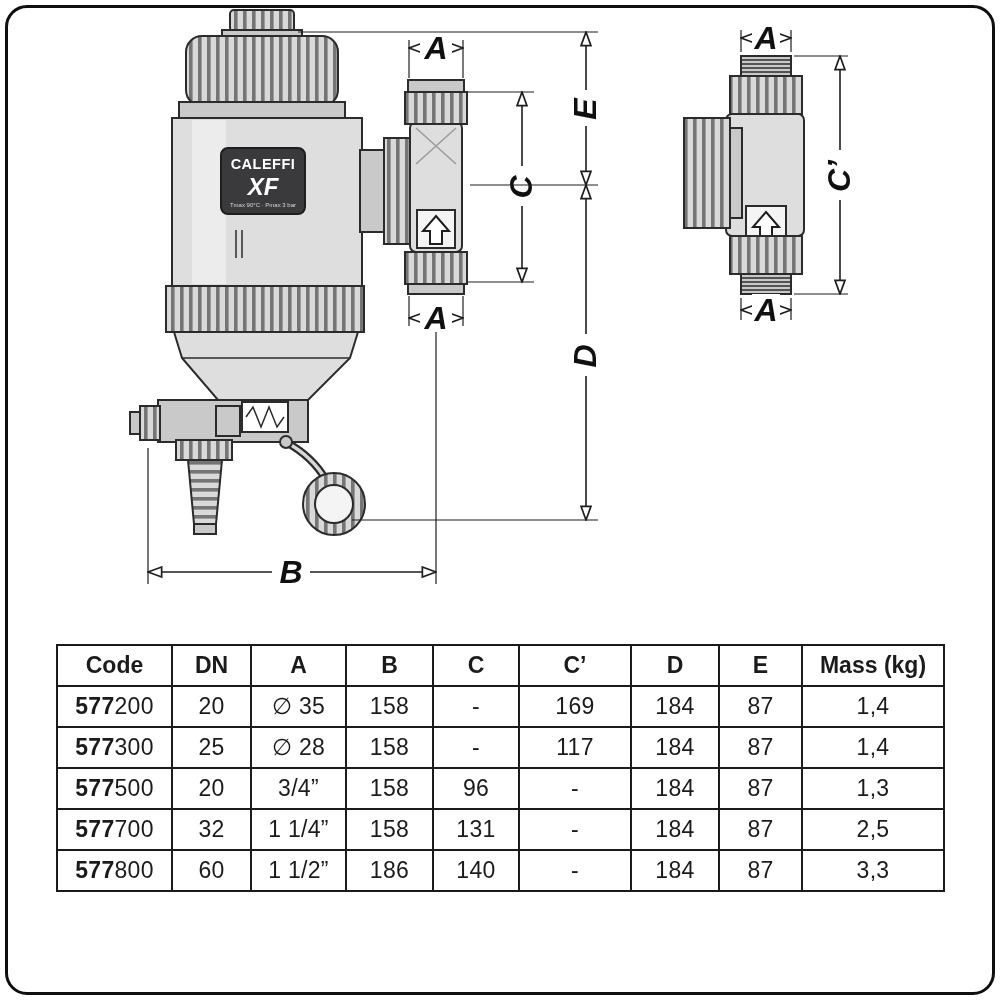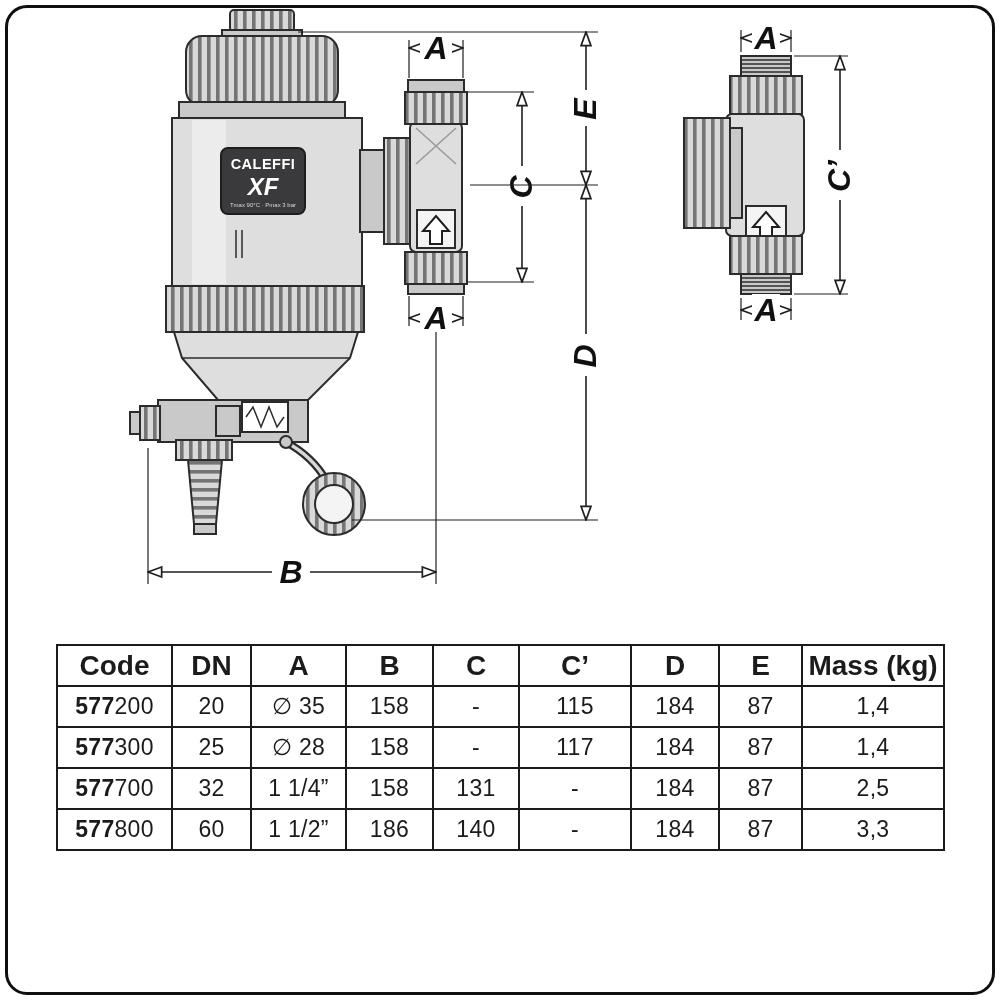--- a/index.html
+++ b/index.html
@@ -26,21 +26,21 @@
        fill:#ffffff;letter-spacing:.5px;}
   .badgeModel{font-family:"Liberation Sans",sans-serif;font-weight:bold;font-style:italic;
        font-size:24px;fill:#ffffff;}
   .badgeSpec{font-family:"Liberation Sans",sans-serif;font-size:6px;fill:#d8d8d8;}
 
   
   .table-wrap{position:absolute;top:644px;left:56px;width:889px;}
   table{border-collapse:collapse;width:100%;table-layout:fixed;color:#1b1b1b;}
   th,td{border:2px solid #1b1b1b;text-align:center;height:39px;padding:0 2px;
         overflow:hidden;white-space:nowrap;vertical-align:middle;}
-  th{font-size:28px;font-weight:bold;}
+  th{font-size:23px;font-weight:bold;}
   td{font-size:23px;font-weight:normal;letter-spacing:.3px;}
   td.code{font-weight:normal;}
   td.code b{font-weight:bold;}
 </style>
 </head>
 <body>
 
 <div class="page">
 
   <svg class="drawing" width="1000" height="638" viewBox="0 0 1000 638">
@@ -221,35 +221,46 @@
             <th>Mass (kg)</th>
           </tr>
       </thead>
       <tbody>
           <tr>
             <td class="code"><b>577</b>200</td>
             <td>20</td>
             <td>∅ 35</td>
             <td>158</td>
             <td>-</td>
-            <td>115</td>
+            <td>169</td>
             <td>184</td>
             <td>87</td>
             <td>1,4</td>
           </tr>
           <tr>
             <td class="code"><b>577</b>300</td>
             <td>25</td>
             <td>∅ 28</td>
             <td>158</td>
             <td>-</td>
             <td>117</td>
             <td>184</td>
             <td>87</td>
             <td>1,4</td>
+          </tr>
+          <tr>
+            <td class="code"><b>577</b>500</td>
+            <td>20</td>
+            <td>3/4”</td>
+            <td>158</td>
+            <td>96</td>
+            <td>-</td>
+            <td>184</td>
+            <td>87</td>
+            <td>1,3</td>
           </tr>
           <tr>
             <td class="code"><b>577</b>700</td>
             <td>32</td>
             <td>1 1/4”</td>
             <td>158</td>
             <td>131</td>
             <td>-</td>
             <td>184</td>
             <td>87</td>

